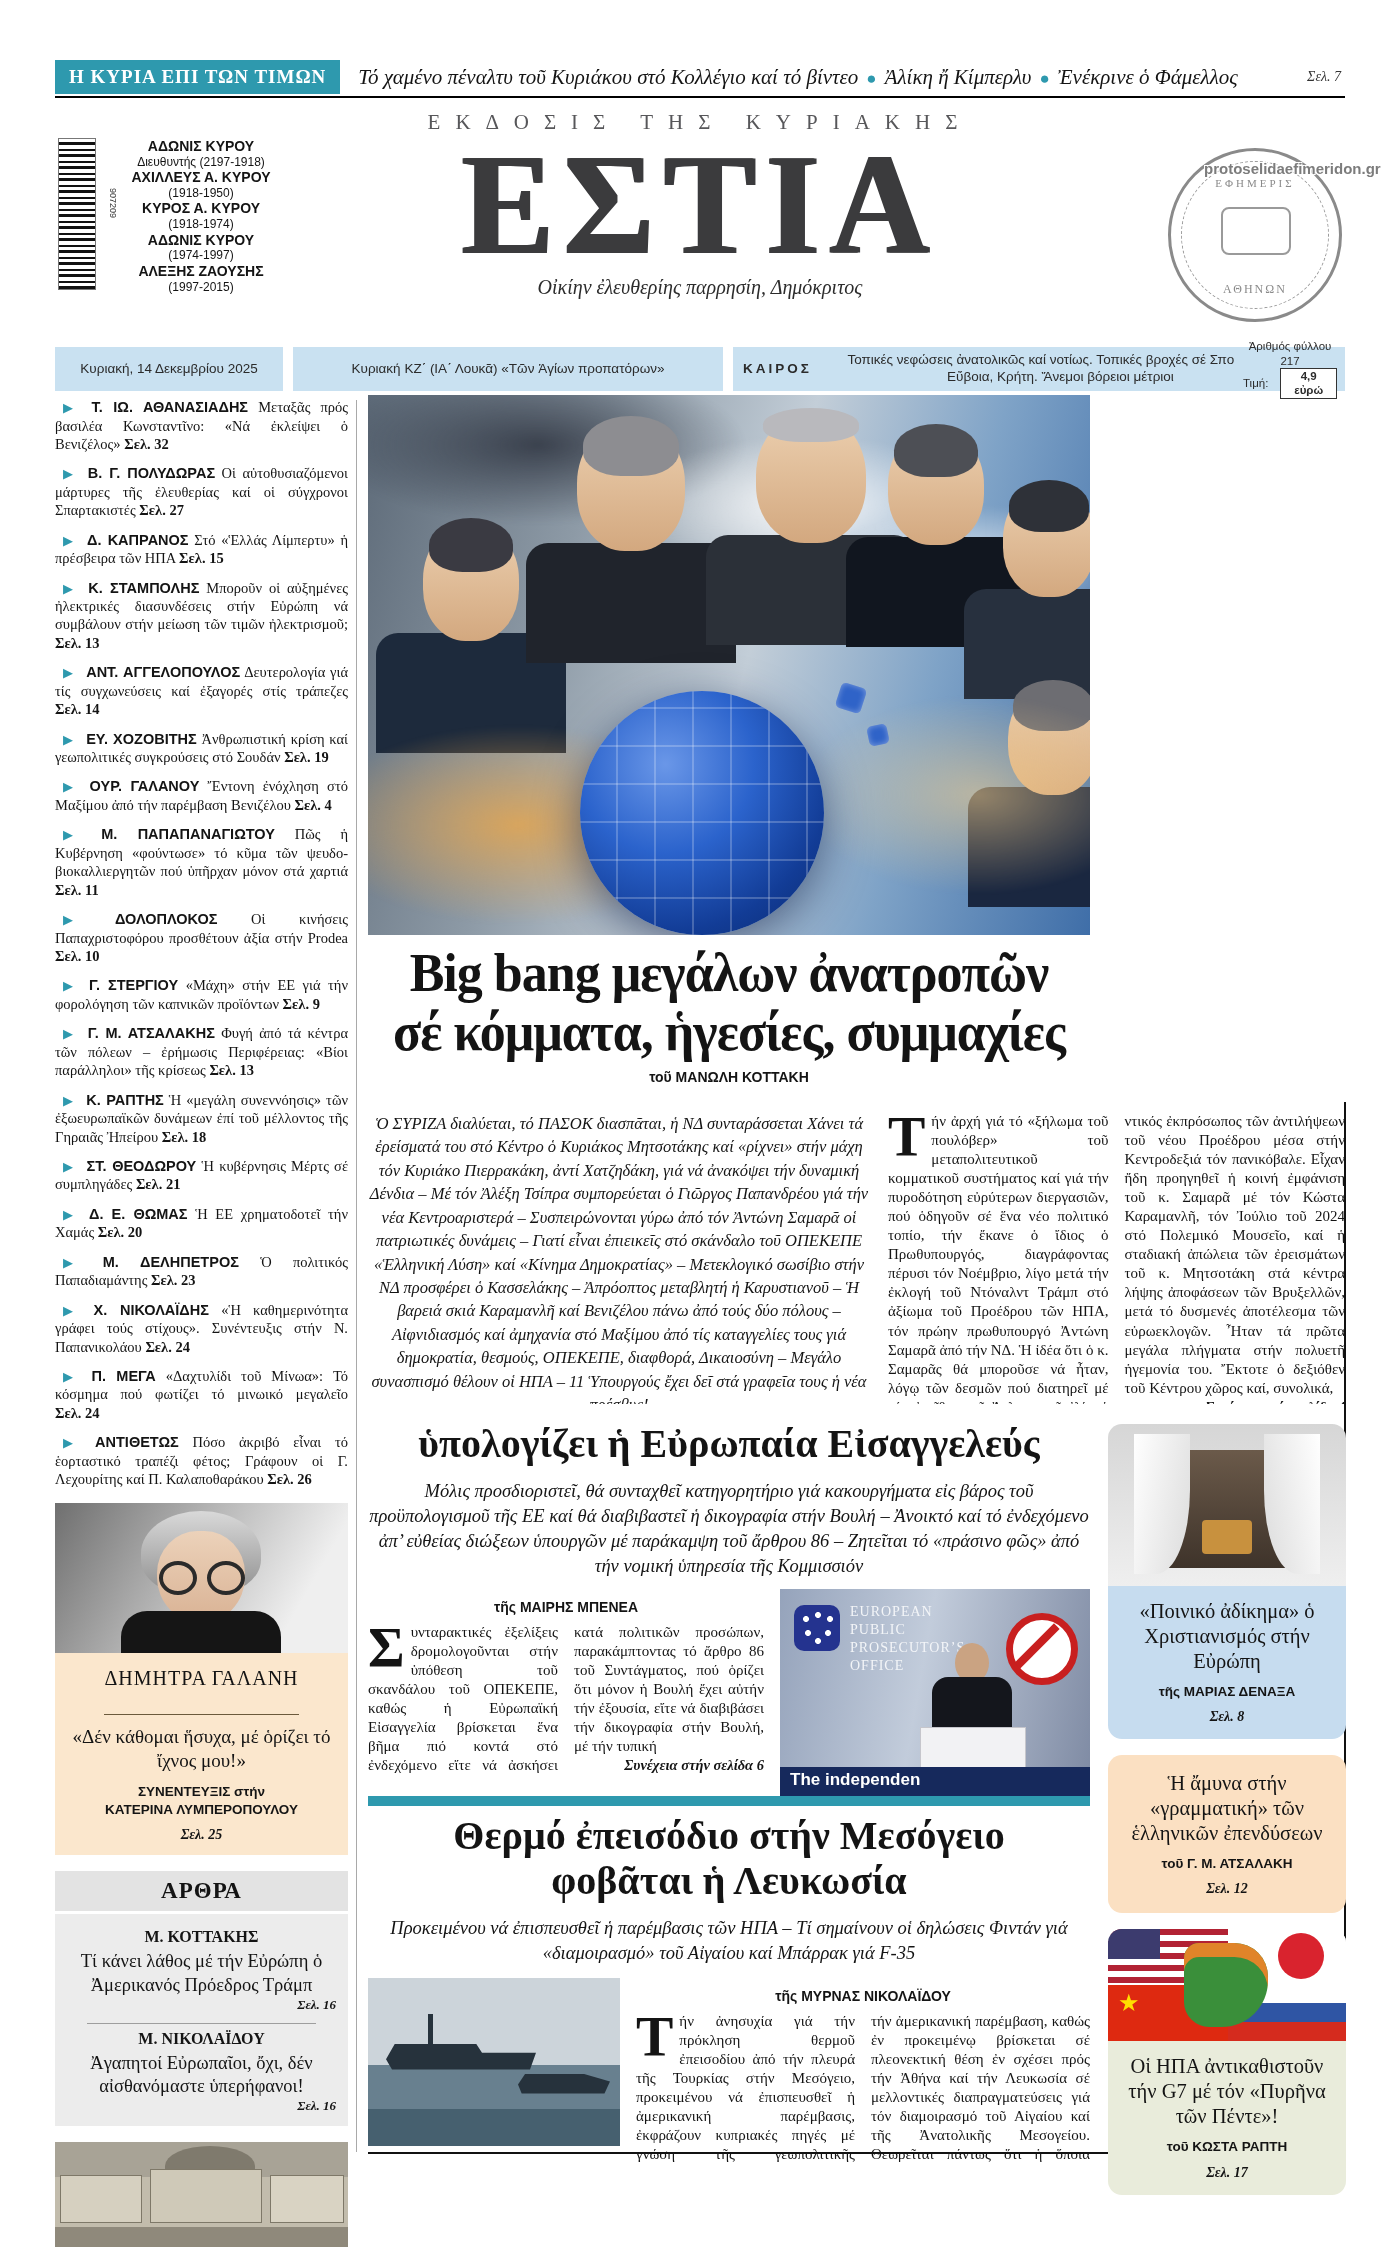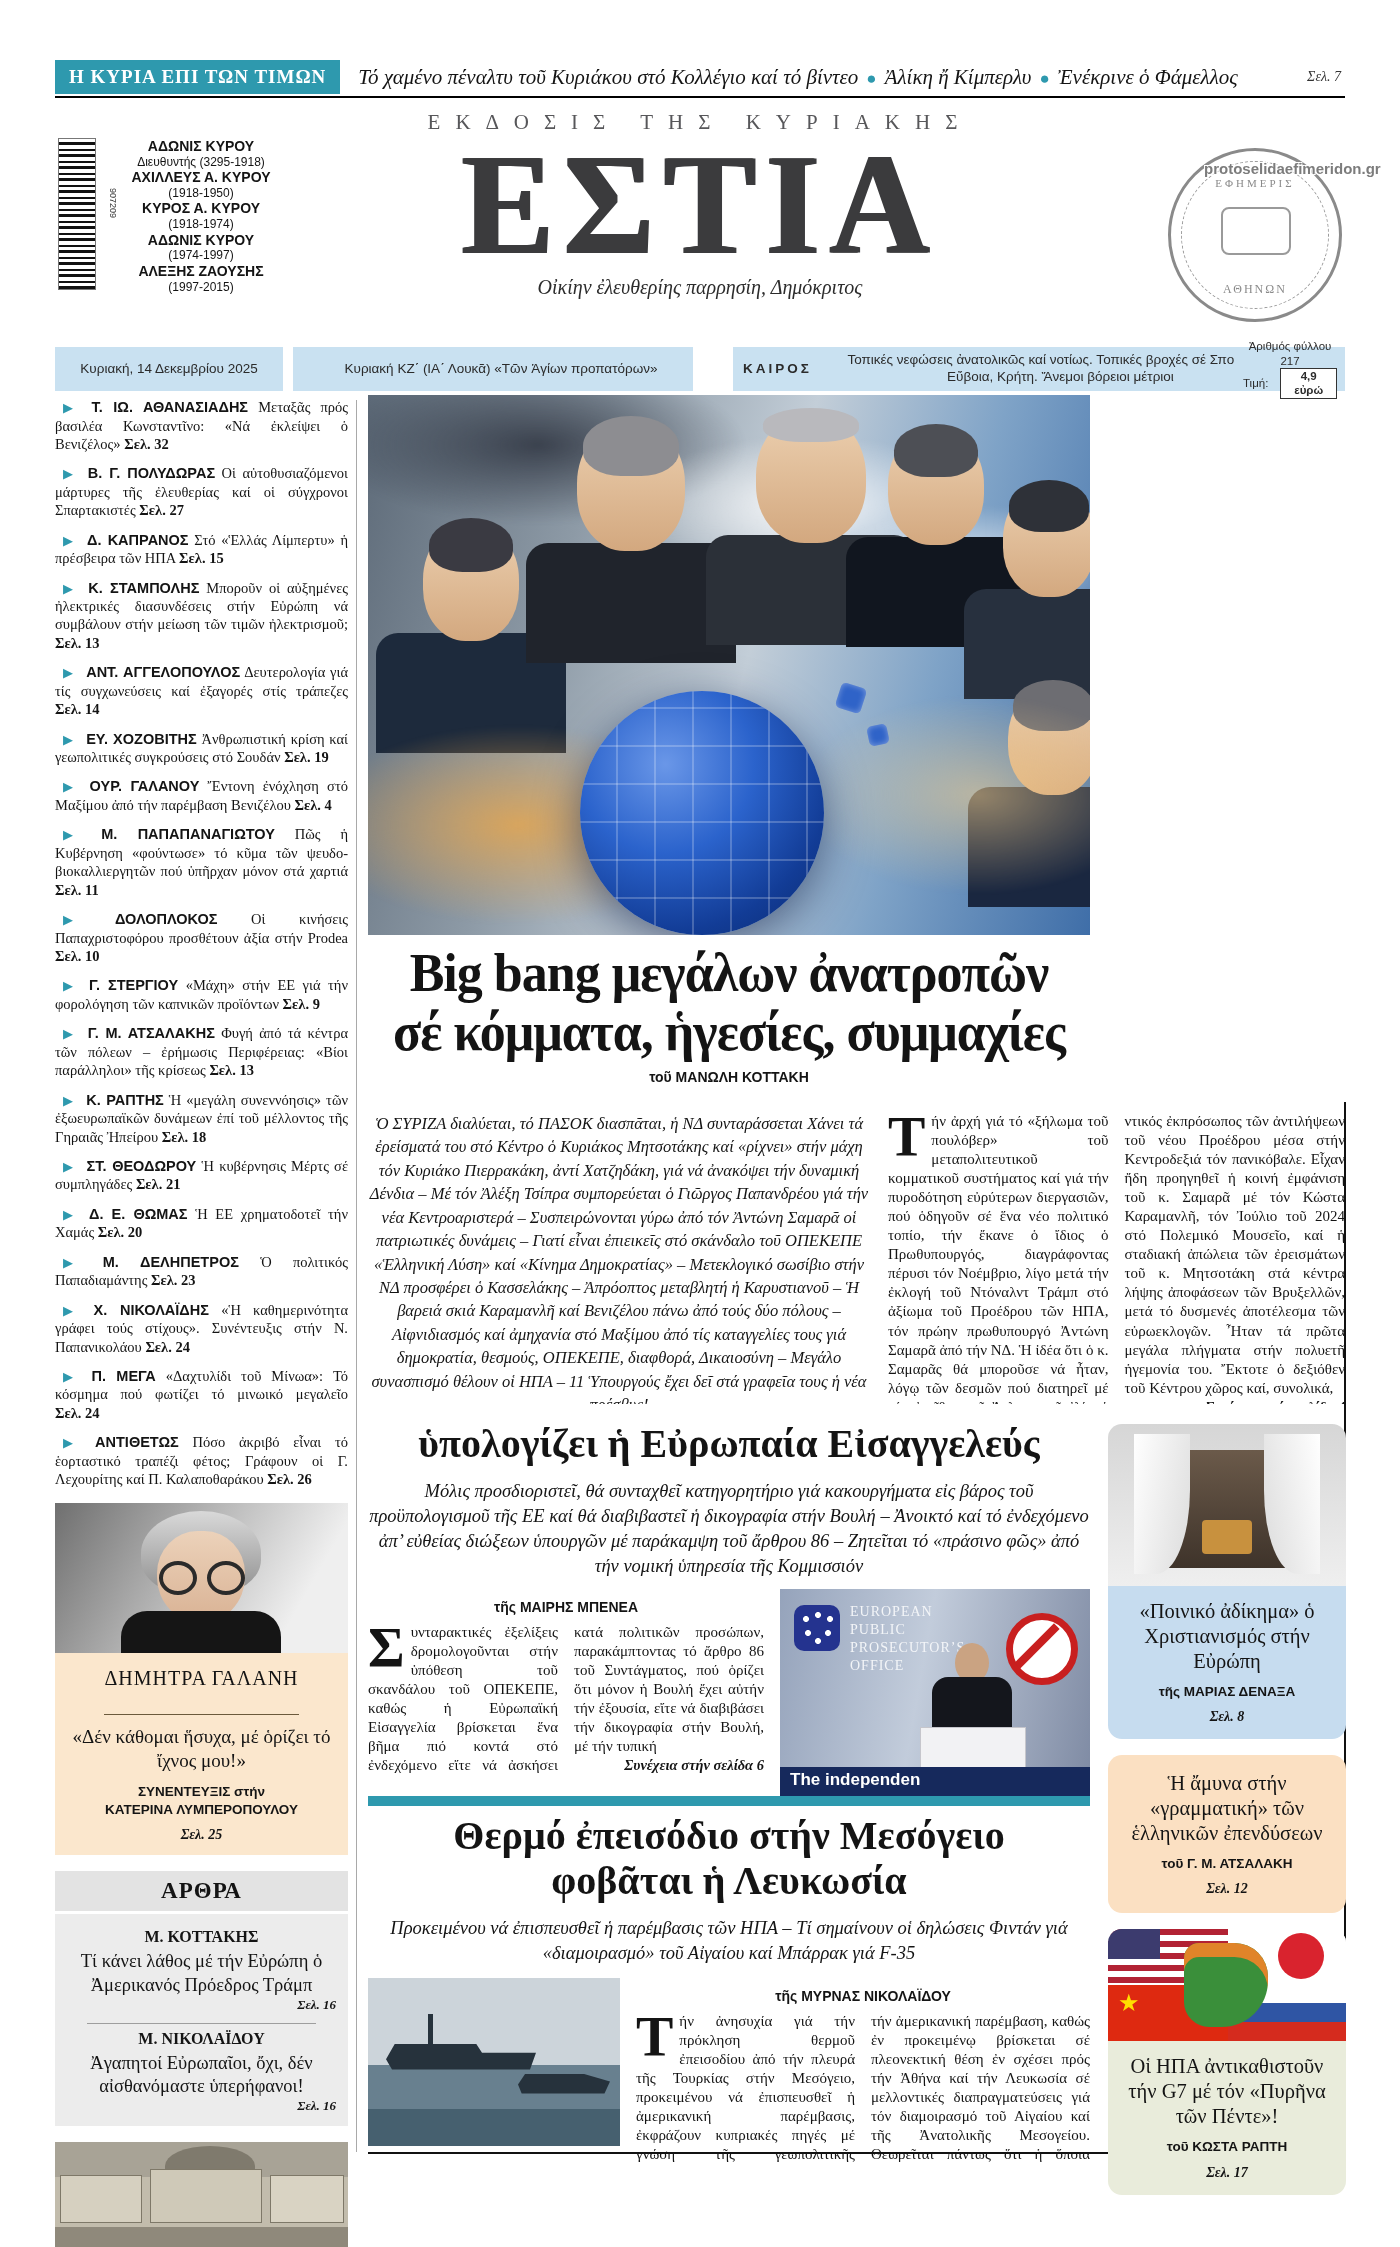--- a/index.html
+++ b/index.html
@@ -37,21 +37,21 @@
   #seal .seal-fig{position:absolute;left:50px;top:56px;width:66px;height:44px;border:2px solid #9a9a9a;border-radius:8px;}
   #seal .seal-bottom{position:absolute;bottom:22px;left:0;right:0;text-align:center;font-size:12px;letter-spacing:2px;}
   .watermark{left:1204px;top:160px;width:196px;font-family:"Liberation Sans",sans-serif;
              font-weight:bold;font-size:15px;color:#7c7c7c;z-index:3;
              text-shadow:-1px -1px 0 #fff,1px -1px 0 #fff,-1px 1px 0 #fff,1px 1px 0 #fff;}
 
   
   .datecell{top:347px;height:44px;background:#c9e1f1;display:flex;align-items:center;justify-content:center;
             font-family:"Liberation Sans",sans-serif;font-size:13.5px;color:#2b2b2b;text-align:center;line-height:1.25;}
   #dc1{left:55px;width:228px;}
-  #dc2{left:293px;width:384px;padding-left:16px;}
+  #dc2{left:293px;width:430px;}
   #dc3{left:733px;width:572px;justify-content:flex-start;padding:0 10px;gap:14px;box-sizing:border-box;}
   #dc3 .wlabel{font-weight:bold;letter-spacing:3px;white-space:nowrap;}
   #dc4{left:1235px;width:110px;flex-direction:column;align-items:flex-end;padding:3px 8px;box-sizing:border-box;font-size:11.5px;}
   .pricebox{border:1px solid #333;background:#fff;font-weight:bold;padding:0 5px;margin-left:12px;}
 
   
   .vrule1{left:356px;top:400px;width:1px;height:1752px;background:#a9a9a9;}
   .vrule2{left:1344px;top:1102px;width:2px;height:1052px;background:#111;}
   .hrule-bottom{left:368px;top:2152px;width:978px;height:2px;background:#111;}
 
@@ -200,21 +200,21 @@
   <span class="top-page">Σελ. 7</span>
 </div>
 
 <div class="abs" id="founders">
   <div style="position:relative;">
     <div class="barcode"></div>
     <div class="barcode-digits">907209</div>
   </div>
   <div class="founders-list">
     <div class="f-name">ΑΔΩΝΙΣ ΚΥΡΟΥ</div>
-    <div class="f-years">Διευθυντής (3295-1918)</div>
+    <div class="f-years">Διευθυντής (2197-1918)</div>
     <div class="f-name">ΑΧΙΛΛΕΥΣ Α. ΚΥΡΟΥ</div>
     <div class="f-years">(1918-1950)</div>
     <div class="f-name">ΚΥΡΟΣ Α. ΚΥΡΟΥ</div>
     <div class="f-years">(1918-1974)</div>
     <div class="f-name">ΑΔΩΝΙΣ ΚΥΡΟΥ</div>
     <div class="f-years">(1974-1997)</div>
     <div class="f-name">ΑΛΕΞΗΣ ΖΑΟΥΣΗΣ</div>
     <div class="f-years">(1997-2015)</div>
   </div>
 </div>

